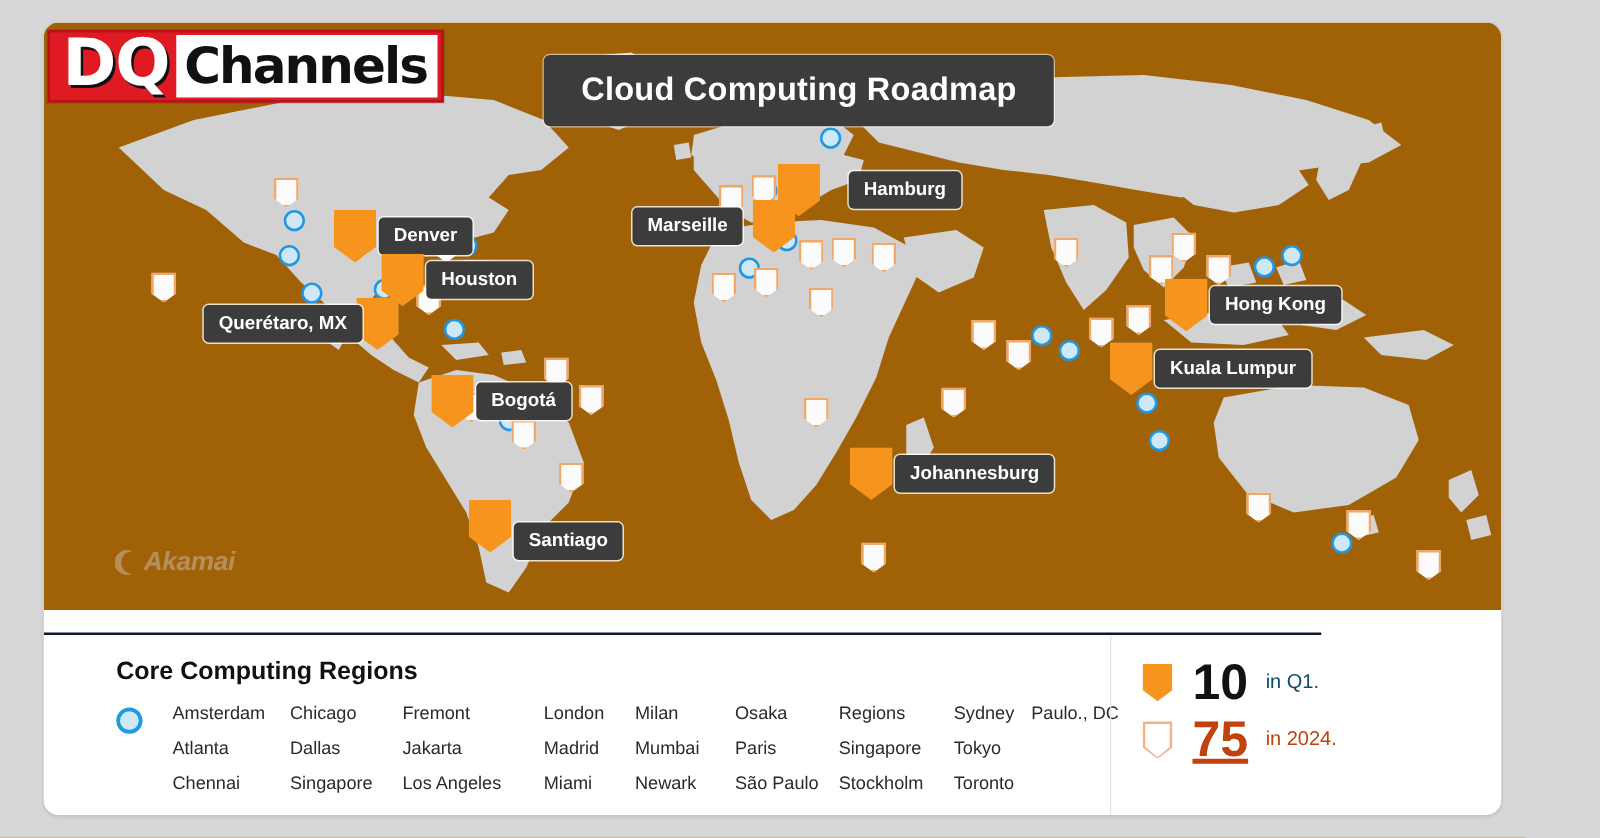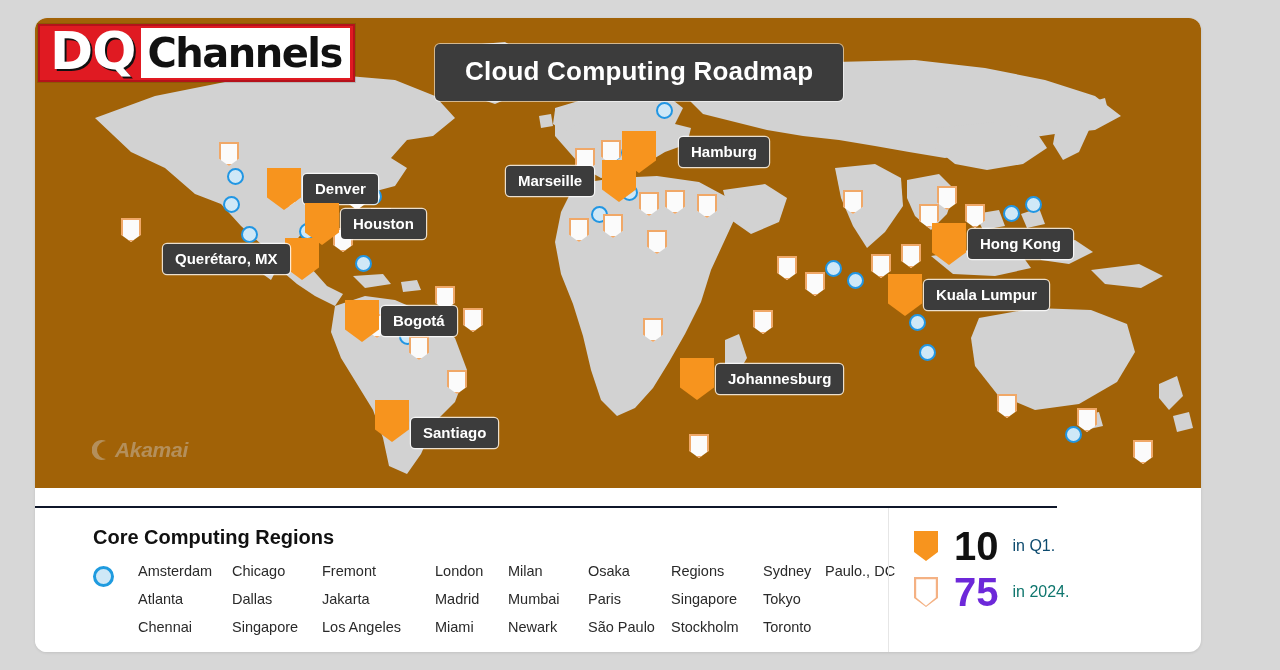--- a/index.html
+++ b/index.html
@@ -172,23 +172,23 @@
   .gecko-pin.hollow {
     background: #f4b183;
     -webkit-clip-path: polygon(
       0 0, 100% 0, 100% 70%, 50% 100%, 0 70%,
       0 0, 2.2px 2.2px, 2.2px 68.5%, 50% 96%, 21.8px 68.5%, 21.8px 2.2px, 2.2px 2.2px);
     clip-path: polygon(
       0 0, 100% 0, 100% 70%, 50% 100%, 0 70%,
       0 0, 2.2px 2.2px, 2.2px 68.5%, 50% 96%, 21.8px 68.5%, 21.8px 2.2px, 2.2px 2.2px);
   }
   .gecko-num { font-size: 40px; font-weight: bold; line-height: 1; color: #111; }
-  .gecko-num.orange { color: #6d28d9; }
+  .gecko-num.orange { color: #c2410c; text-decoration: underline; }
   .gecko-sub { font-size: 16px; color: #0c4a6e; margin-left: 14px; }
-  .gecko-sub.orange { color: #0f766e; }
+  .gecko-sub.orange { color: #c2410c; }
 </style>
 </head>
 <body>
 
 <div id="root">
 
   <div class="card">
 
     <div class="map-area">
       <svg class="map-svg" viewBox="0 0 1166 470">

